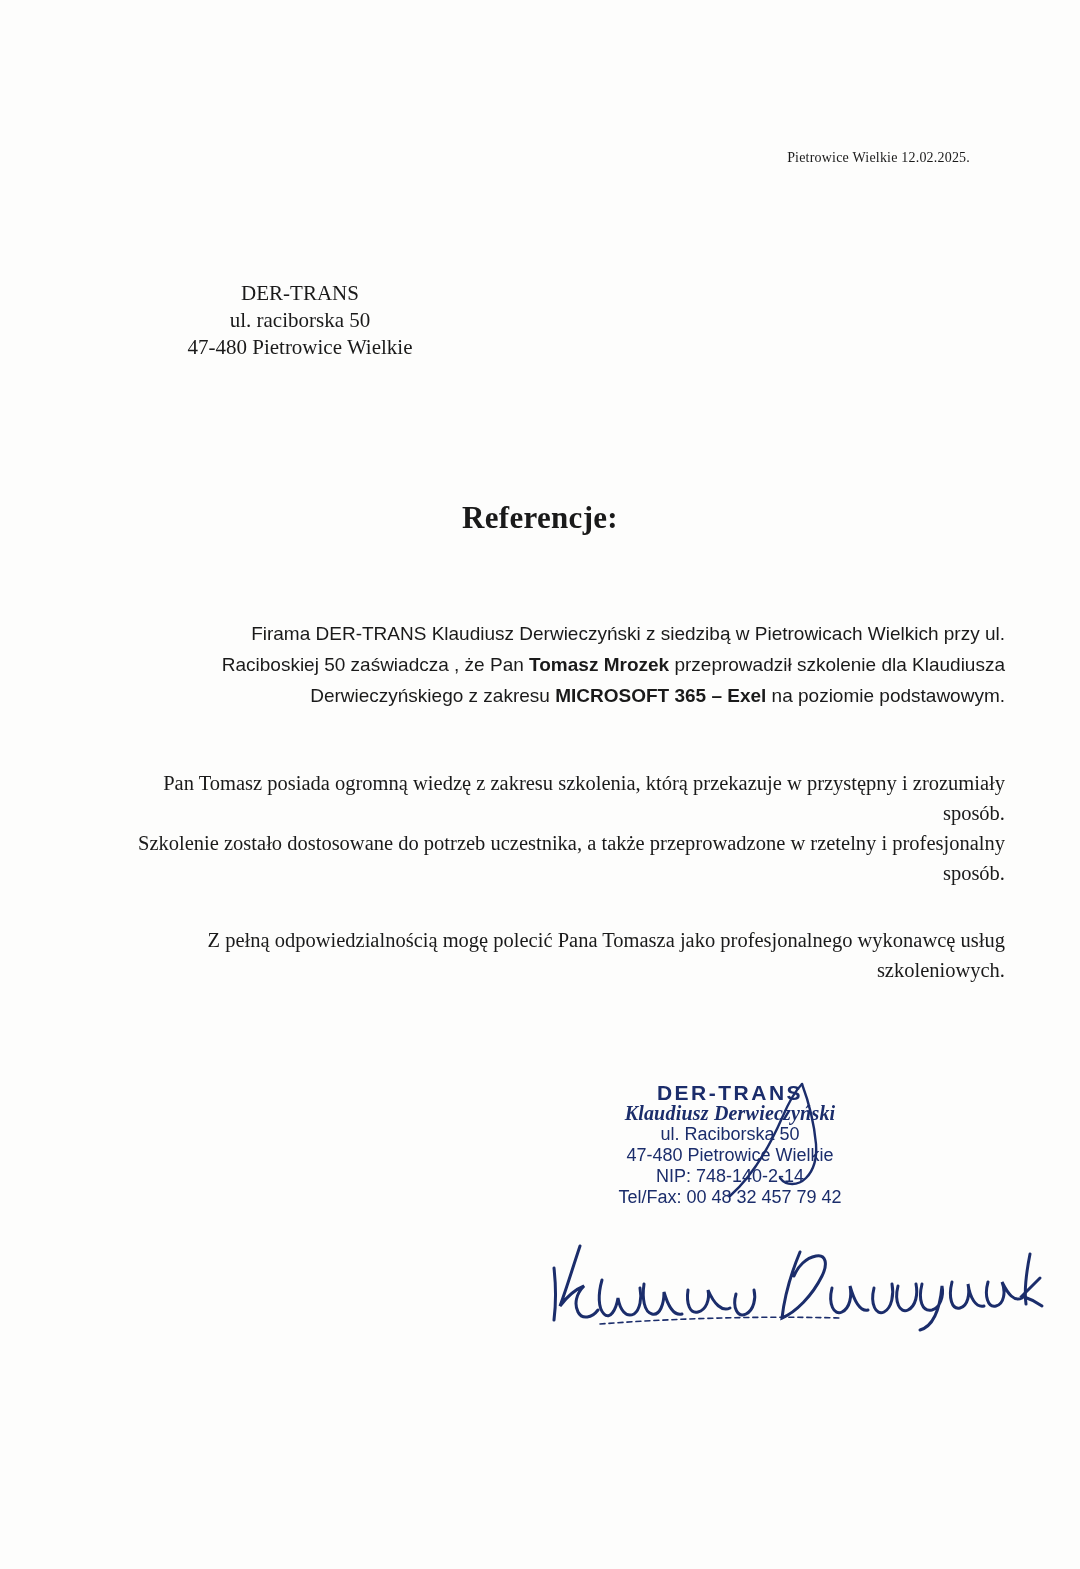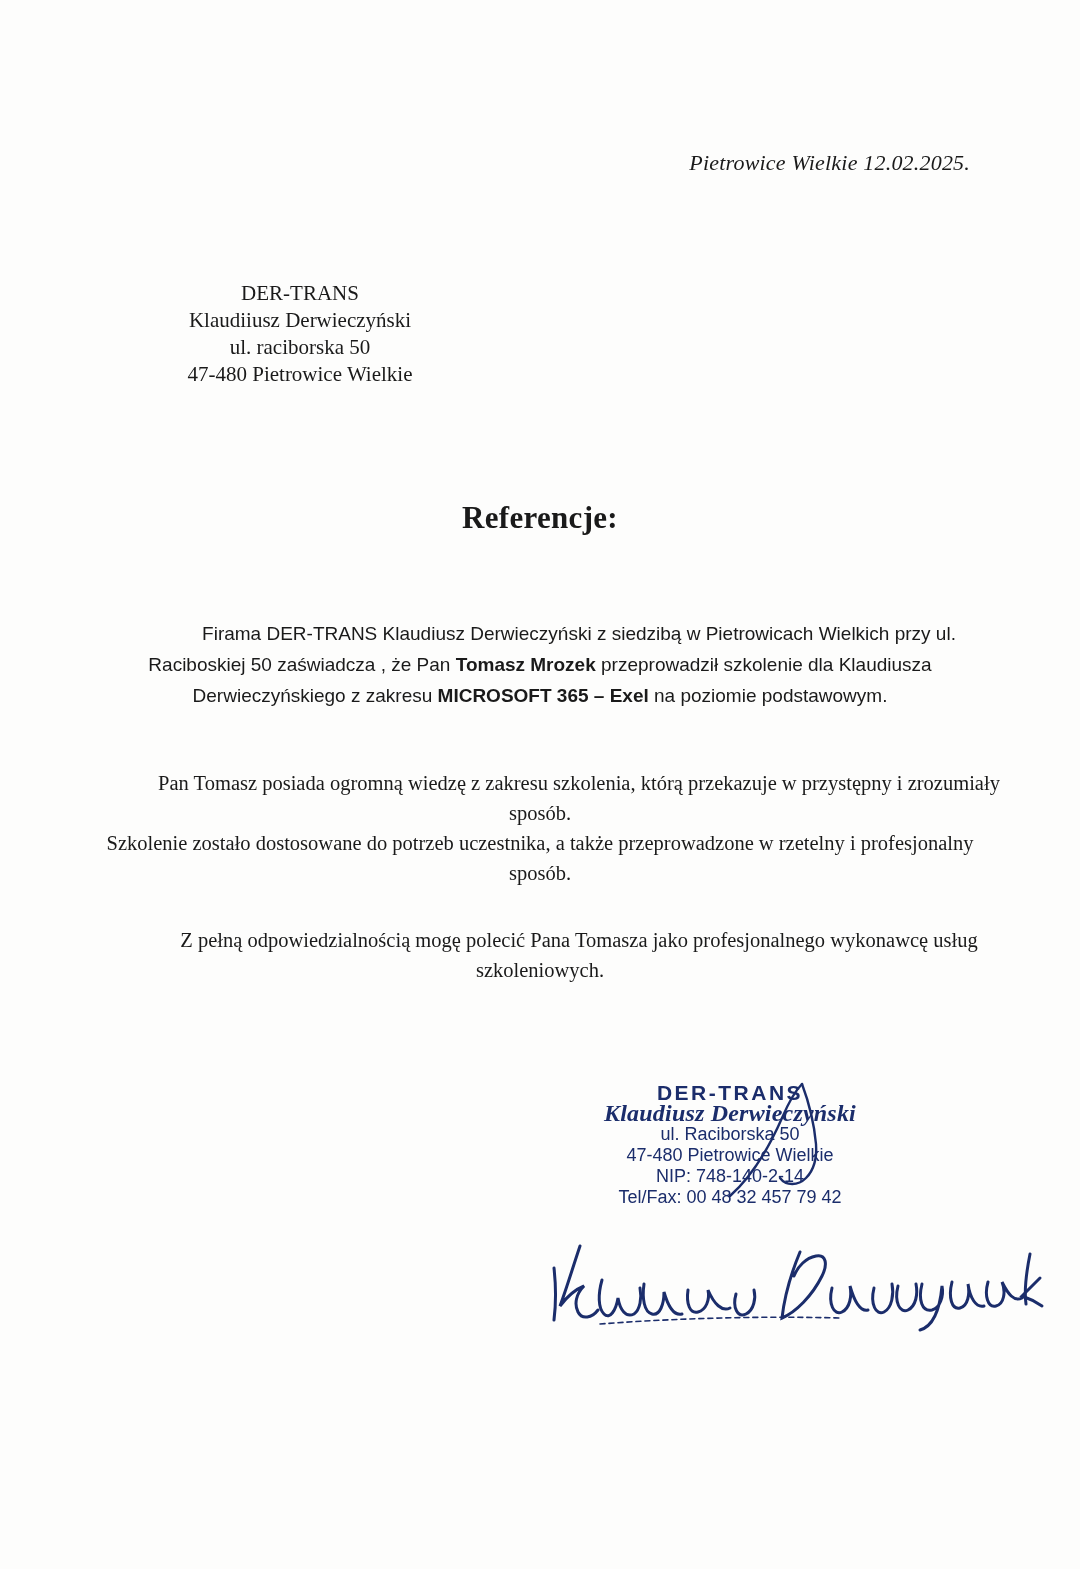--- a/index.html
+++ b/index.html
@@ -17,24 +17,23 @@
   }
   .page {
     position: absolute;
     inset: 0;
     background: #fdfdfc;
   }
   .date-line {
     position: absolute;
     top: 150px;
     right: 110px;
-    font-size: 22px;
+    font-size: 14px;
     letter-spacing: 0.2px;
     white-space: nowrap;
-    font-style: italic;
   }
   .addressee {
     position: absolute;
     top: 280px;
     left: 140px;
     font-size: 21px;
     line-height: 27px;
     text-align: center;
     width: 320px;
   }
@@ -50,21 +49,21 @@
     font-size: 31px;
     font-weight: bold;
     letter-spacing: 0.3px;
   }
   .body-block {
     position: absolute;
     left: 75px;
     width: 930px;
     font-size: 20.5px;
     line-height: 30px;
-    text-align: center;
+    text-align: right;
   }
   .p1 { top: 618px; }
   .p2 { top: 768px; }
   .p3 { top: 925px; }
   .indent { display: inline-block; width: 78px; }
   .sans {
     font-family: "Liberation Sans", sans-serif;
     font-size: 19px;
   }
   .bold { font-weight: bold; }
@@ -82,21 +81,21 @@
   }
   .stamp .l1 {
     font-size: 21px;
     font-weight: bold;
     letter-spacing: 2.5px;
   }
   .stamp .l2 {
     font-family: "Liberation Serif", serif;
     font-weight: bold;
     font-style: italic;
-    font-size: 24px;
+    font-size: 20px;
     letter-spacing: 0.2px;
   }
   .stamp .l3, .stamp .l4, .stamp .l5, .stamp .l6 {
     font-size: 18px;
   }
   .stamp-mark {
     position: absolute;
     top: 1078px;
     left: 690px;
     width: 160px;
@@ -113,21 +112,20 @@
 </style>
 </head>
 <body>
 
 <div class="page">
 
   <div class="date-line">Pietrowice Wielkie 12.02.2025.</div>
 
   <div class="addressee">
     <div>DER-TRANS</div>
-    <div>Klaudiiusz Derwieczyński</div>
     <div>ul. raciborska 50</div>
     <div>47-480 Pietrowice Wielkie</div>
   </div>
 
   <div class="title">Referencje:</div>
 
   <div class="body-block p1">
     <span class="indent"></span><span class="sans">Firama DER-TRANS Klaudiusz Derwieczyński z siedzibą w Pietrowicach Wielkich przy ul. Raciboskiej 50 zaświadcza , że Pan </span><span class="sans bold">Tomasz Mrozek</span><span class="sans"> przeprowadził szkolenie dla Klaudiusza Derwieczyńskiego z zakresu </span><span class="sans bold">MICROSOFT 365 – Exel</span><span class="sans"> na poziomie podstawowym.</span>
   </div>
 

